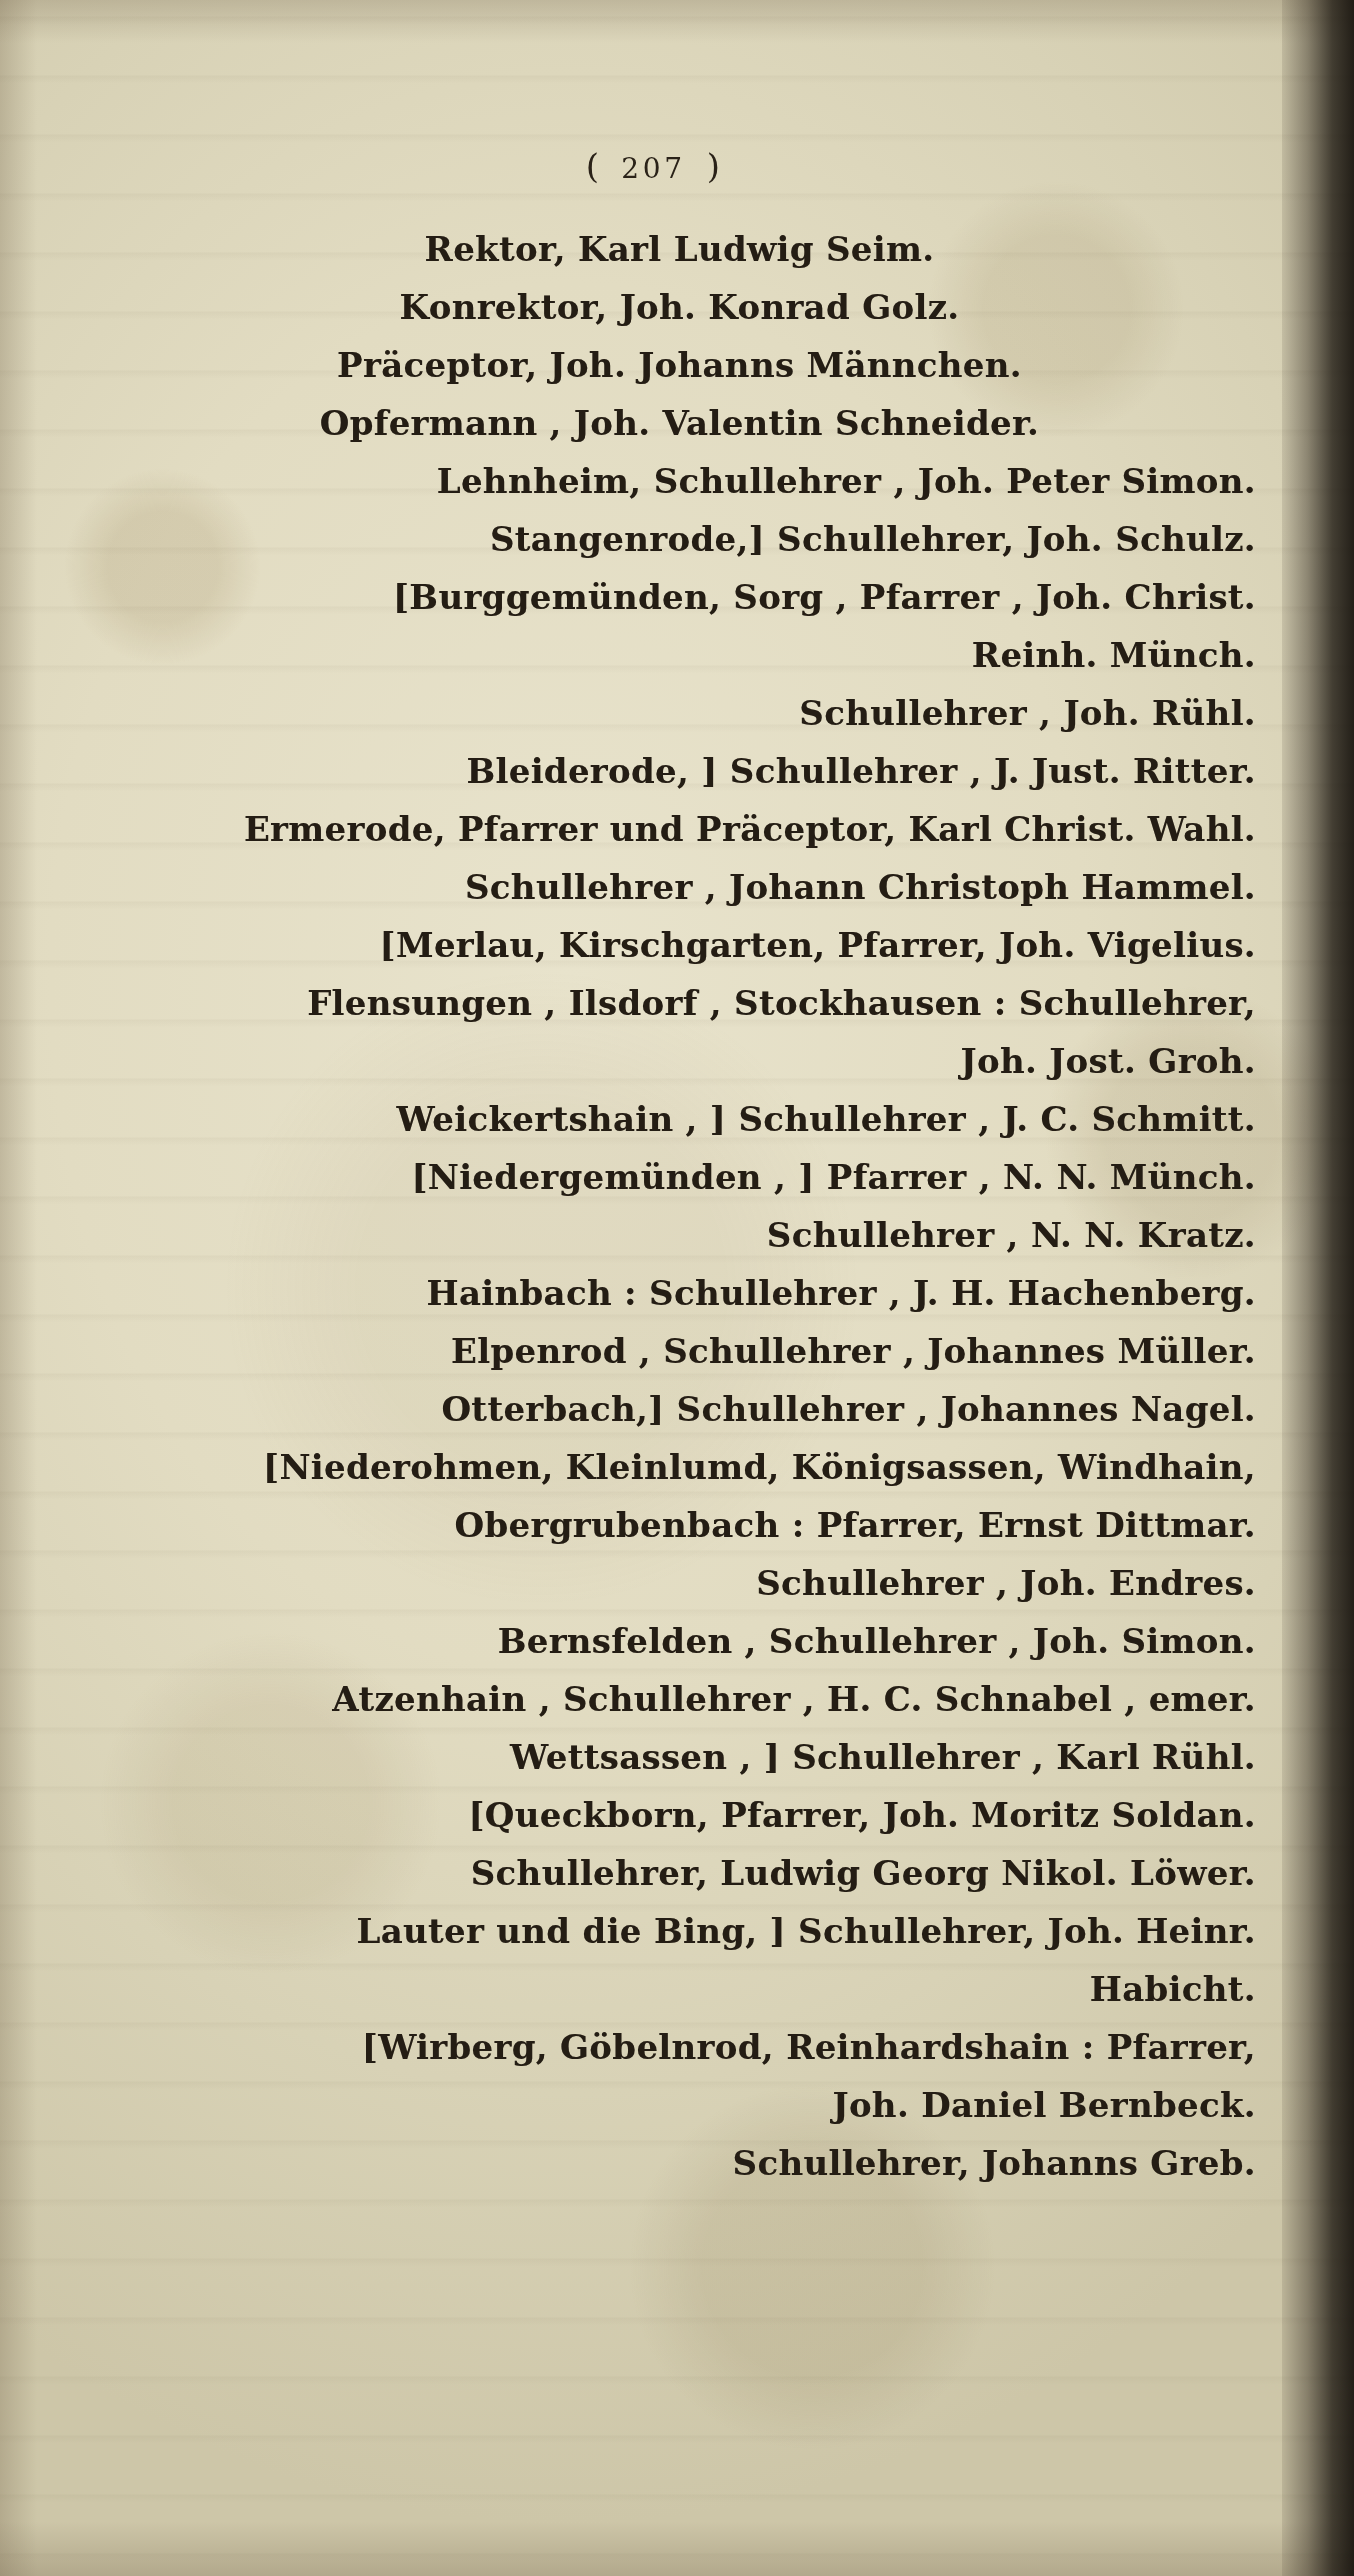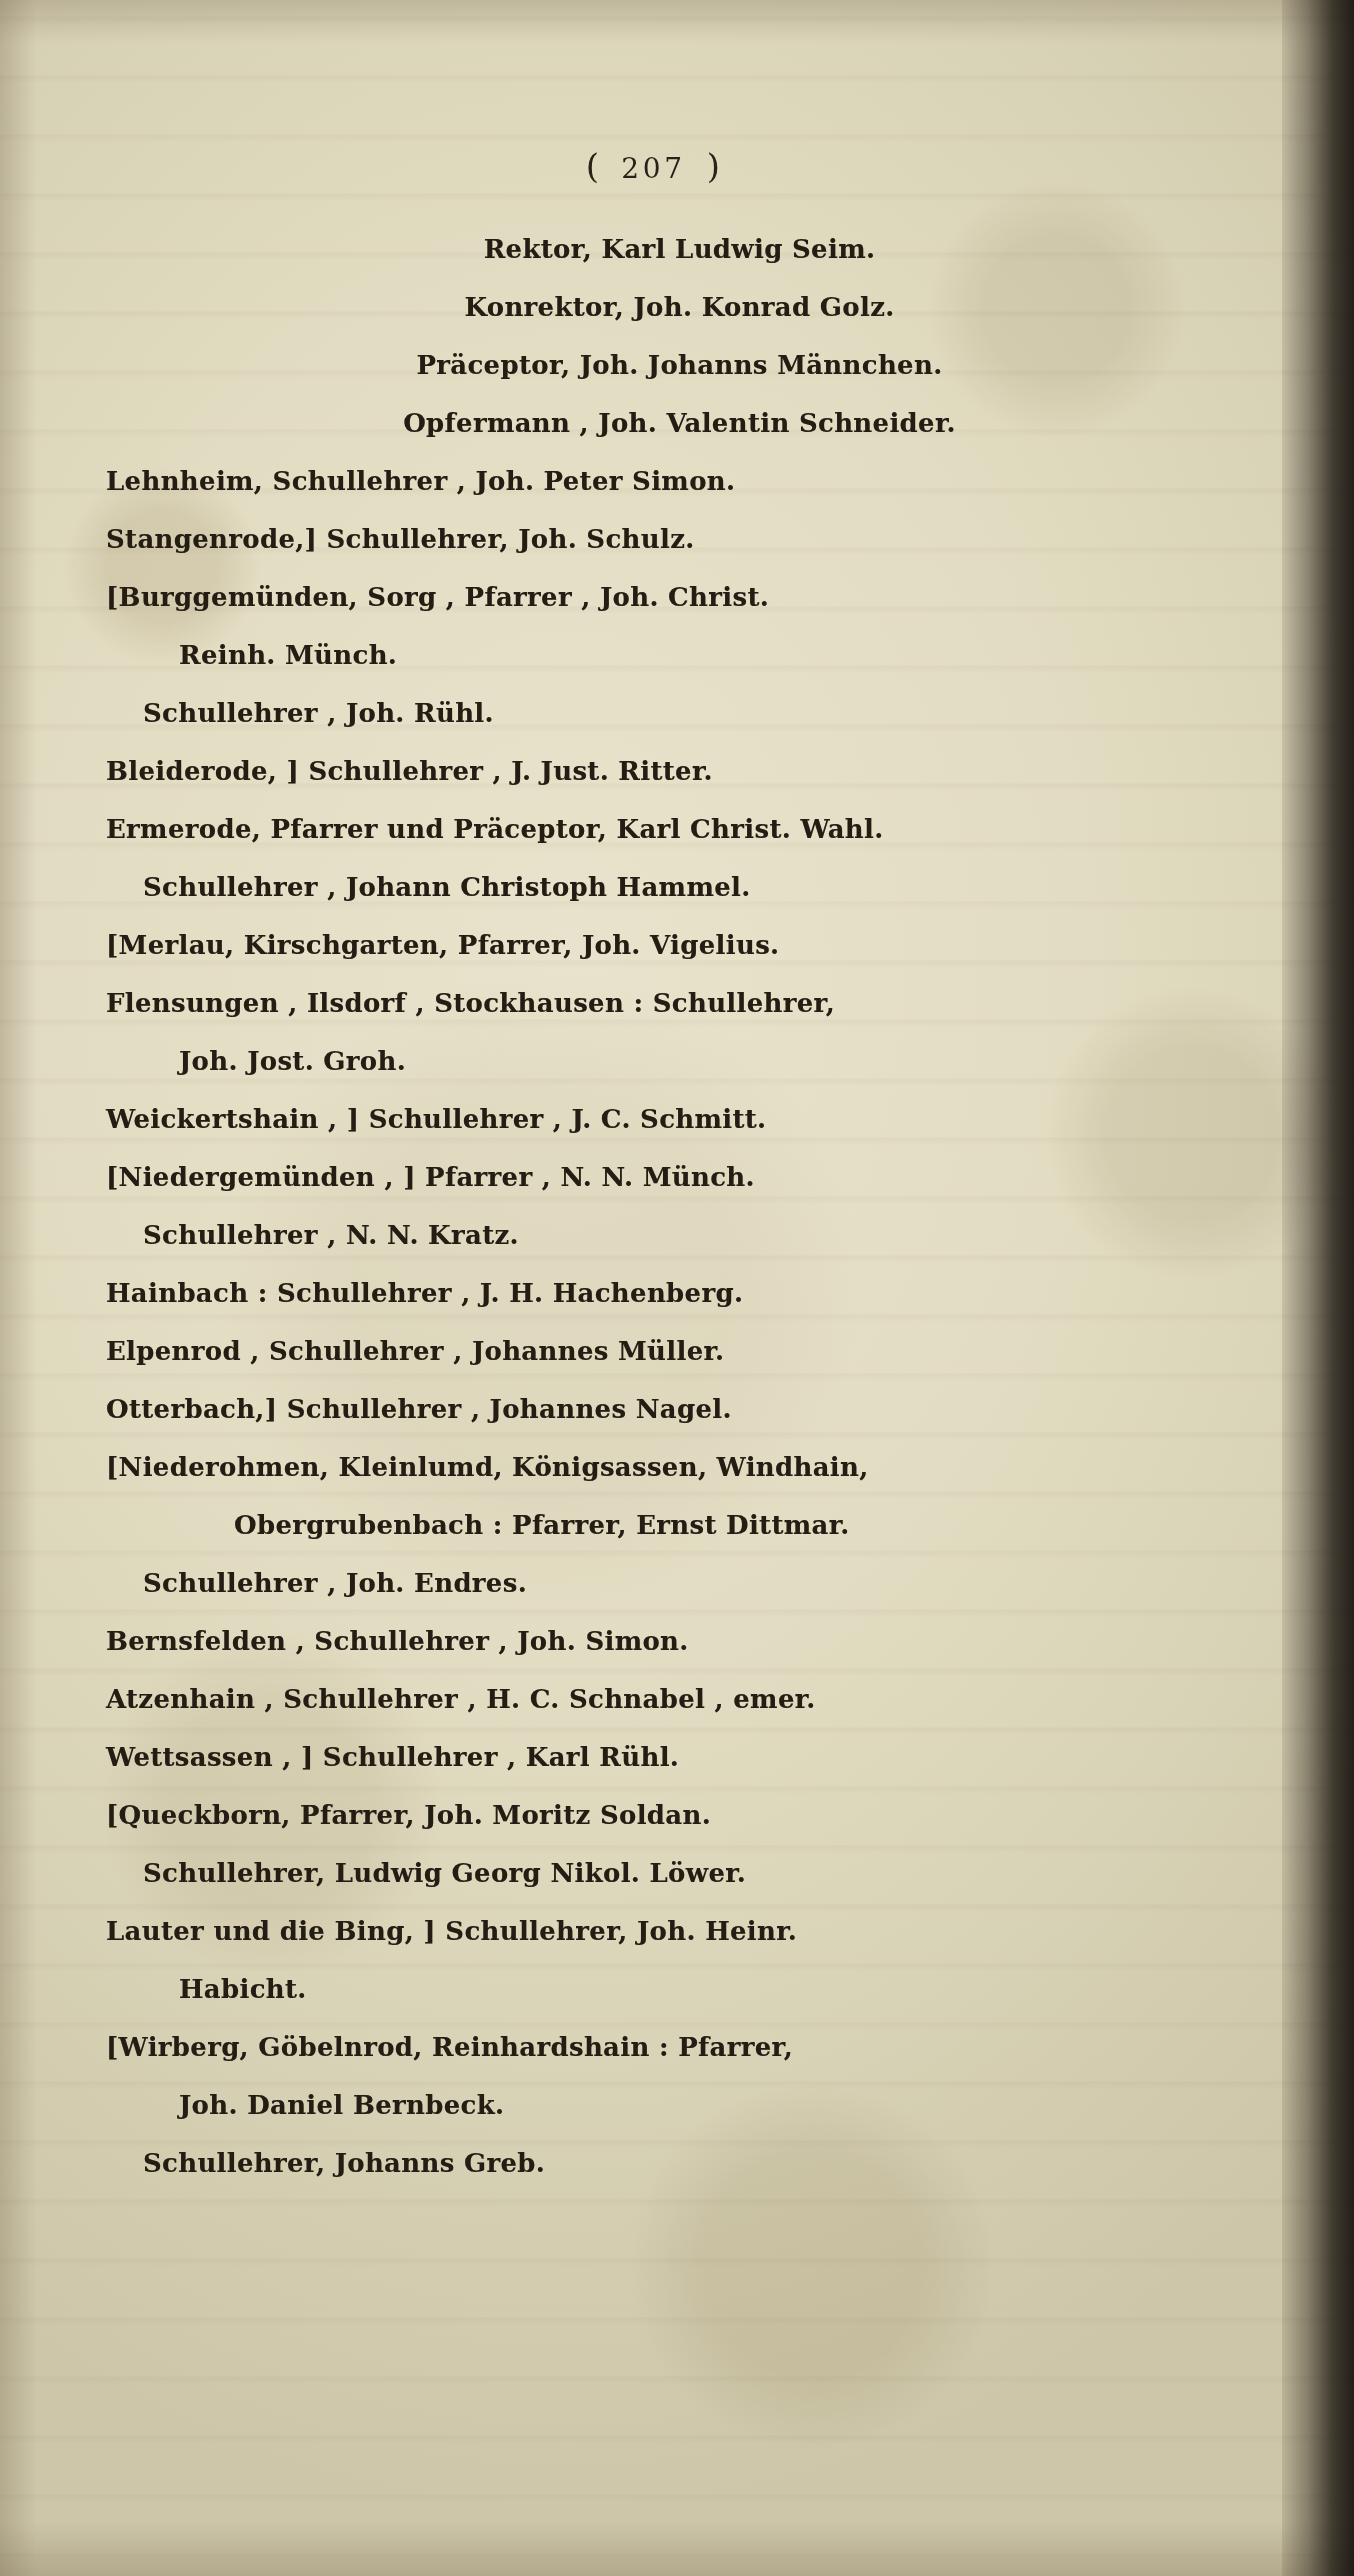--- a/index.html
+++ b/index.html
@@ -101,31 +101,31 @@
   .header .num { letter-spacing: 3.7px; margin: 0 21px; font-size: 28px; }
 
   #lines {
     position: absolute;
     top: 220px;
     left: 66px;
     right: 98px;
   }
   .line {
     font-family: "DejaVu Serif", serif;
-    font-size: 26px;
+    font-size: 34px;
     line-height: 58px;
     white-space: nowrap;
     color: #241d14;
     text-shadow: 0 0 0.6px rgba(40,30,18,0.35);
     font-weight: 700;
     letter-spacing: 0.3px;
   }
   
   .c  { text-align: center; }
-  .l  { text-align: left; margin-left: 40px; }
+  .l  { text-align: right; margin-left: 40px; }
   .i1 { padding-left: 73px; }
   .i2 { padding-left: 128px; }
   .i3 { padding-left: 37px; }
 </style>
 </head>
 <body>
 
 <div id="scan">
   <div id="mottle"></div>
   <div id="bleed"></div>

